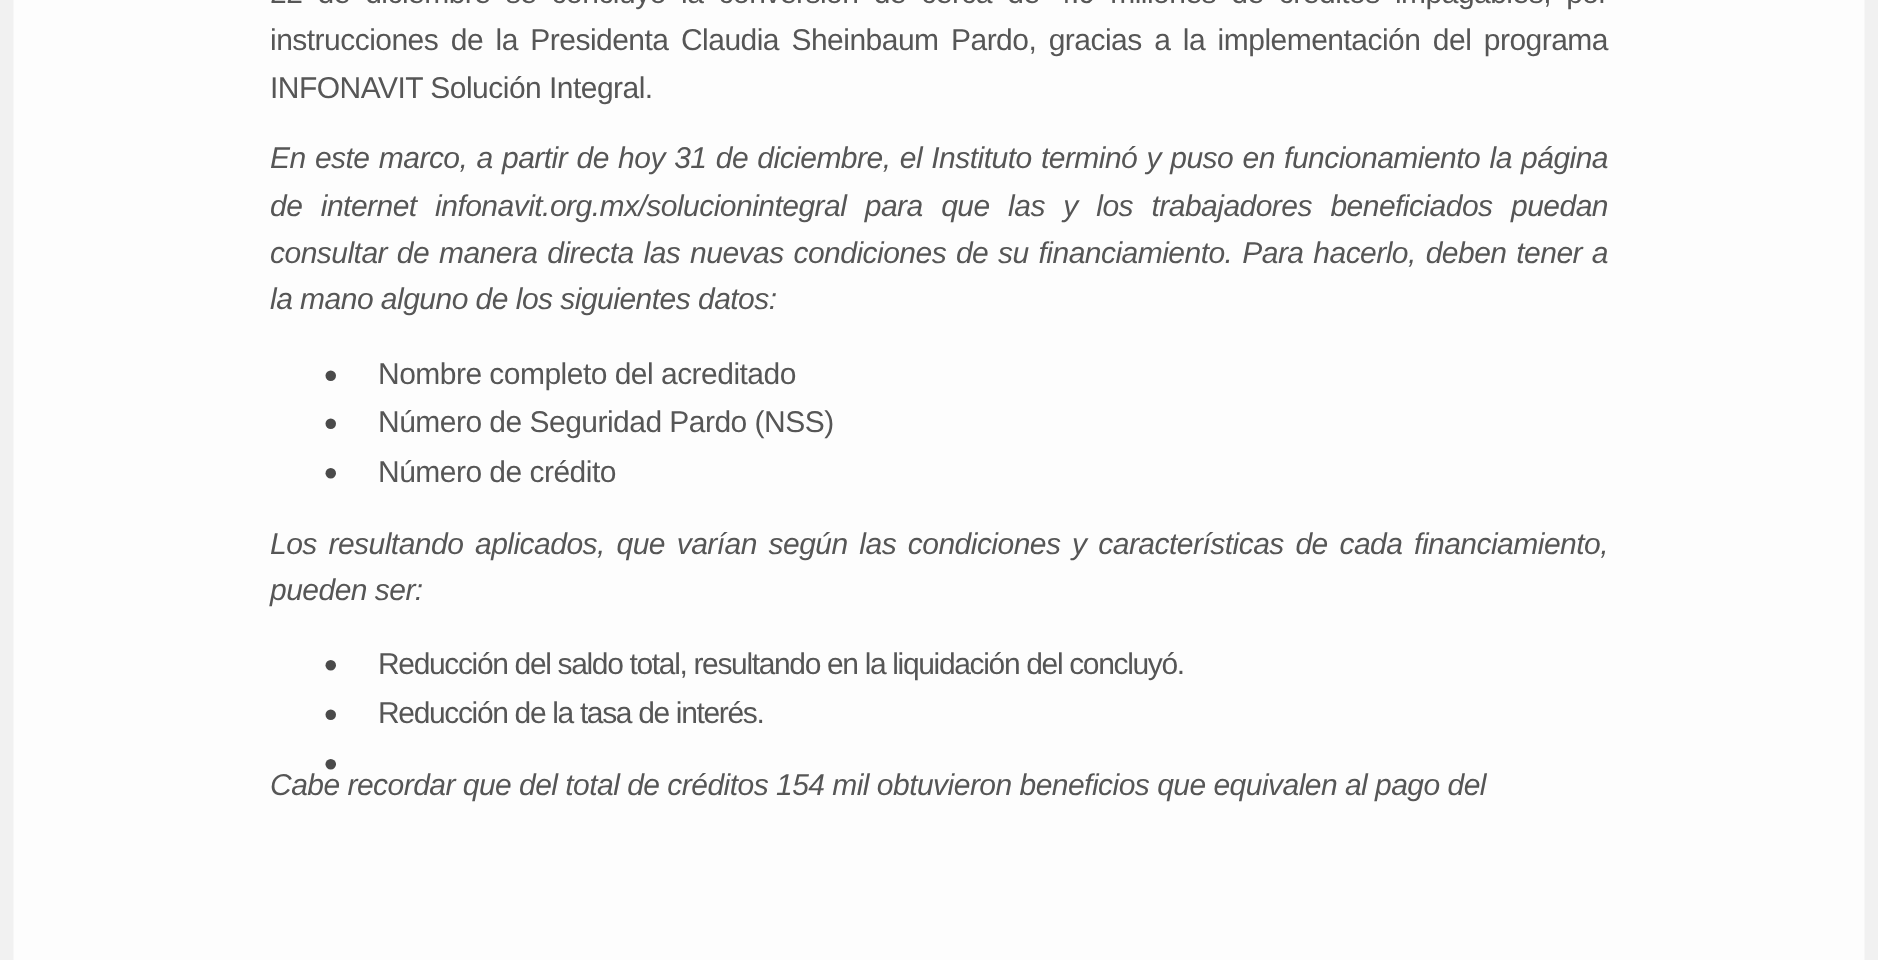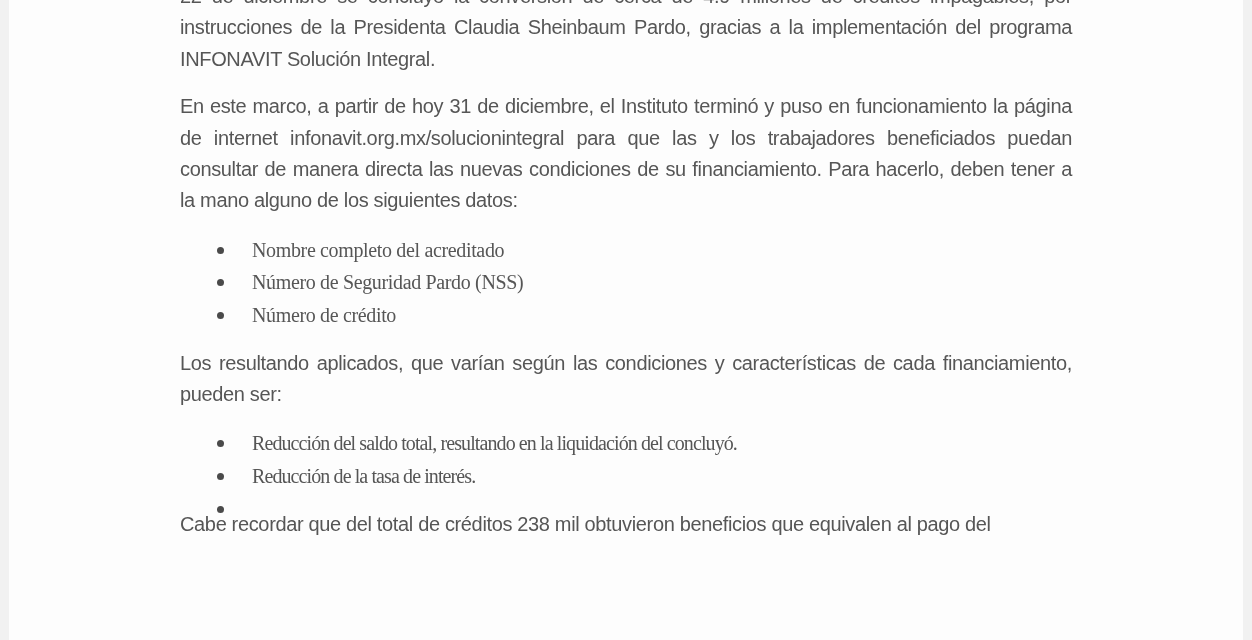--- a/index.html
+++ b/index.html
@@ -29,26 +29,26 @@
       color: #565656;
       line-height: 31.4px;
       letter-spacing: -0.35px;
     }
     .para {
       margin: 0;
       text-align: justify;
     }
     .para.gap {
       margin-top: 16px;
+      font-style: italic;
     }
     .bullets {
       list-style: none;
       margin: 17px 0 0 0;
       padding: 0;
-      font-family: Liberation Serif, serif;
     }
     .bullets li {
       position: relative;
       padding-left: 72px;
       line-height: 32.6px;
       text-align: justify;
     }
     .bullets .dot {
       position: absolute;
       left: 37px;
@@ -96,16 +96,16 @@
       </li>
       <li class="compressed">
         <span class="dot"></span>
         <span>Reducción de la tasa de interés.</span>
       </li>
       <li>
         <span class="dot"></span>
       </li>
     </ul>
 
-    <p class="para gap">Cabe recordar que del total de créditos 238 mil obtuvieron beneficios que equivalen al pago del</p>
+    <p class="para gap">Cabe recordar que del total de créditos 154 mil obtuvieron beneficios que equivalen al pago del</p>
 
   </div>
 </div>
 
 </body></html>

